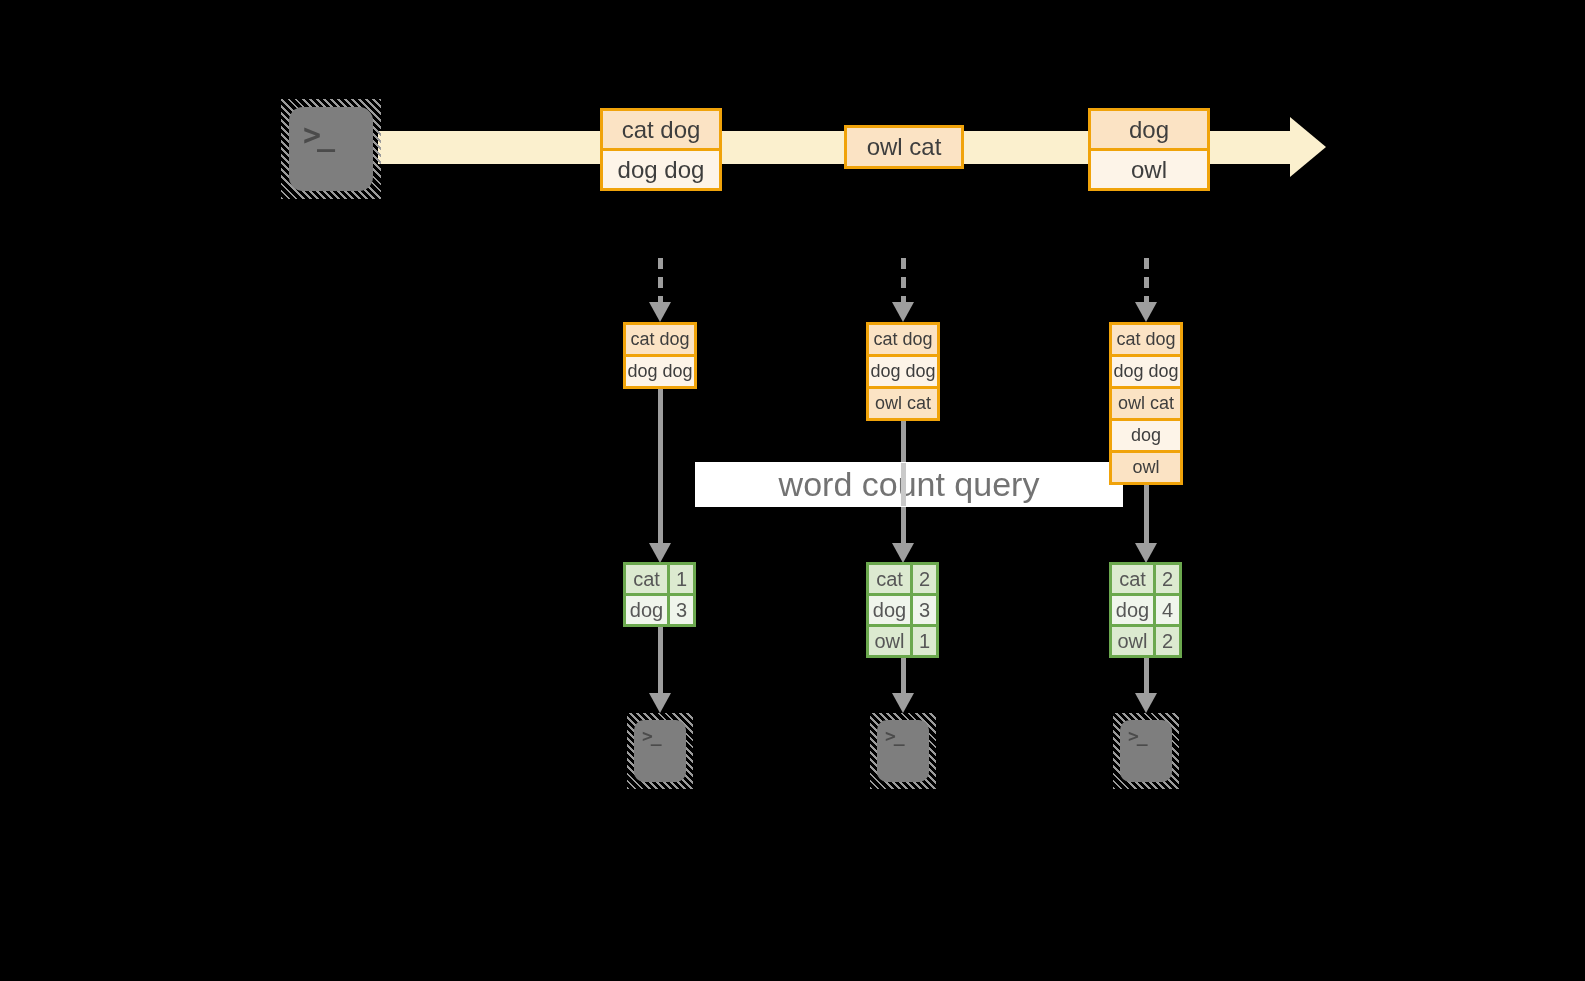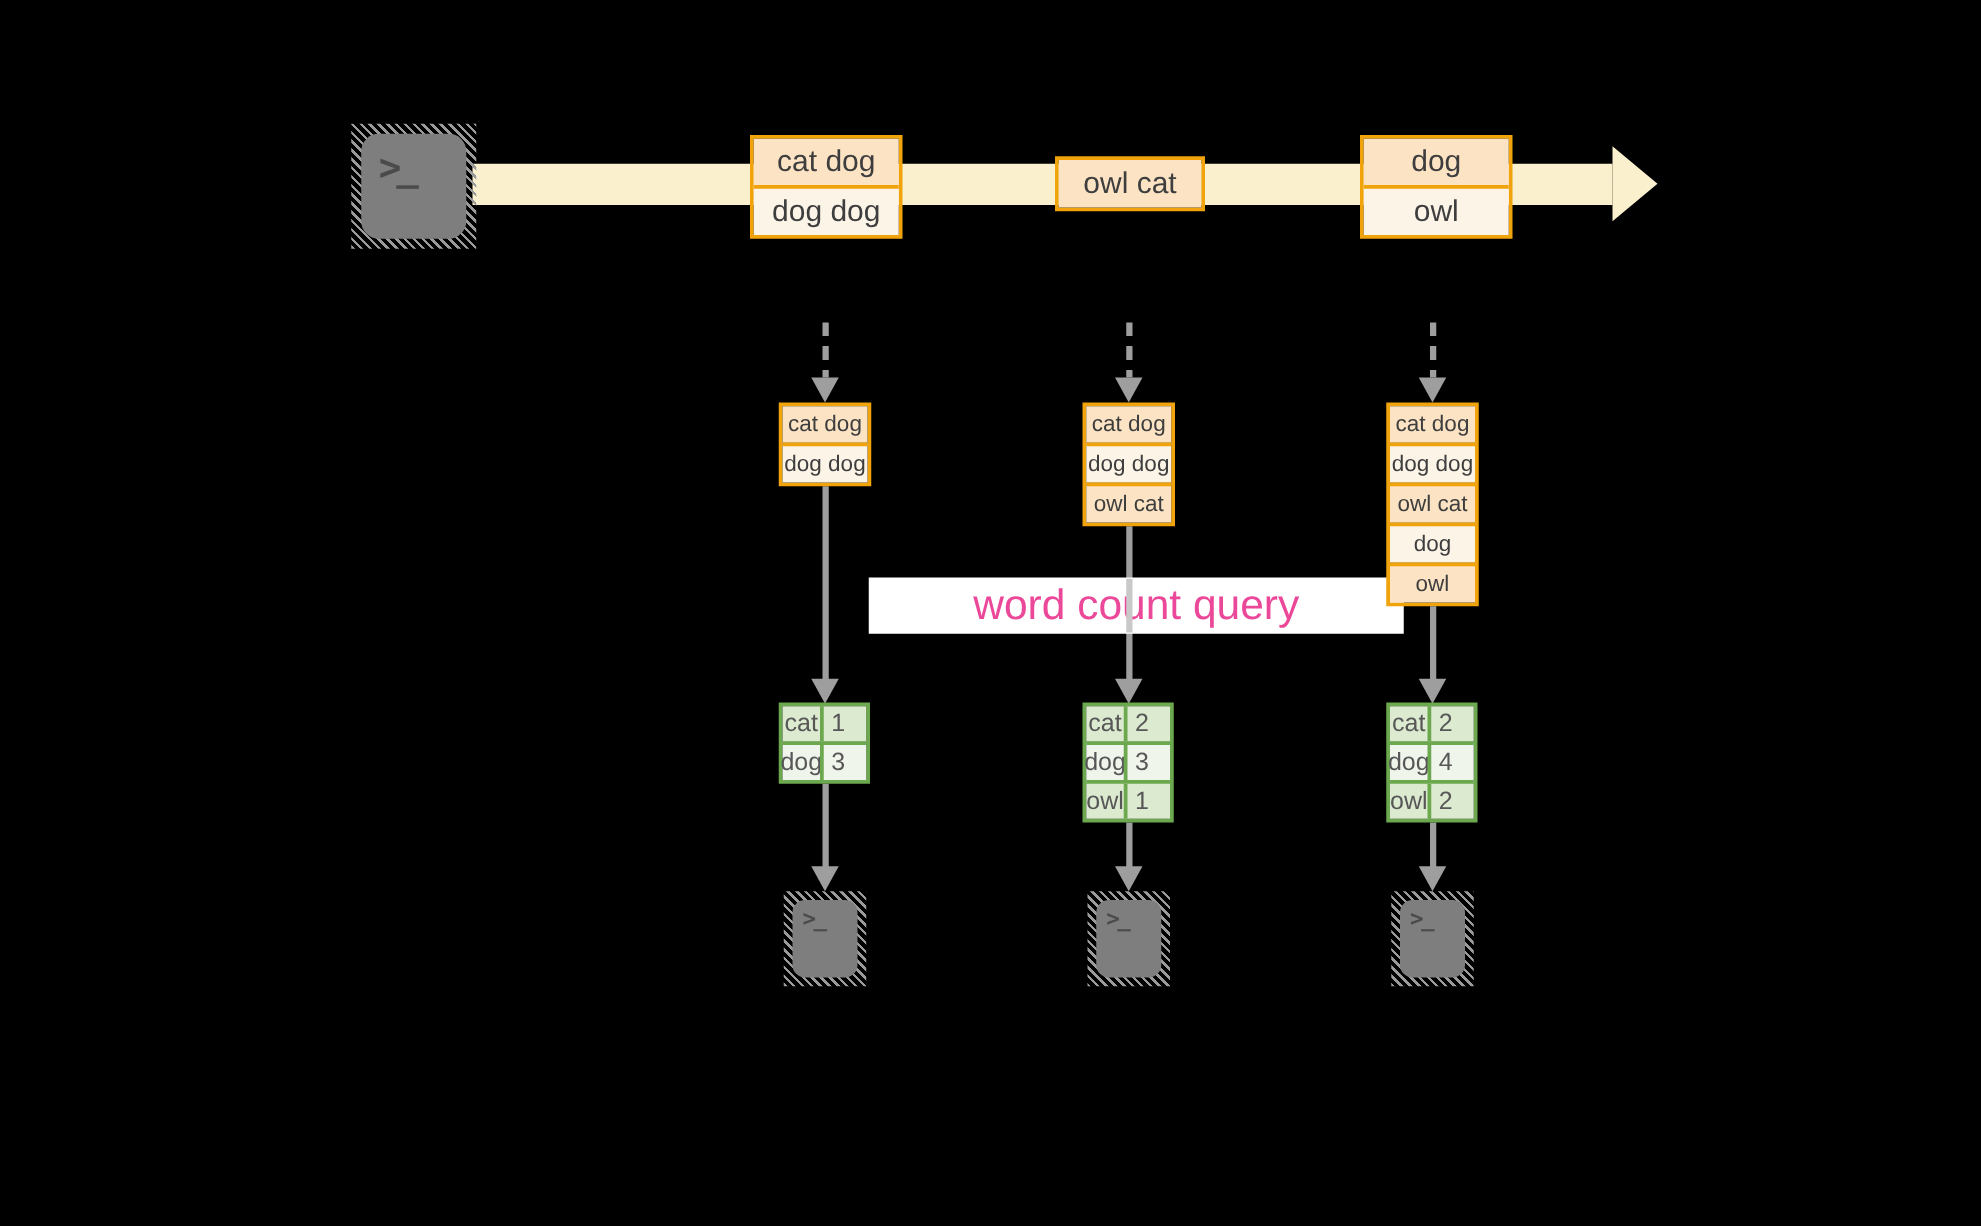--- a/index.html
+++ b/index.html
@@ -34,21 +34,21 @@
     height:29px; display:flex; align-items:center; justify-content:center;
     font-size:18px; color:#3E3E3E;
   }
   .st-row + .st-row { border-top:3px solid #F0A30A; }
 
   
   .gt { border:3px solid #6BA84E; z-index:4; width:67px; }
   .gt-row { display:flex; height:28px; }
   .gt-row + .gt-row { border-top:3px solid #6BA84E; }
   .gt-word {
-    width:30px; display:flex; align-items:center; justify-content:center;
+    width:41px; display:flex; align-items:center; justify-content:center;
     font-size:20px; color:#575757;
   }
   .gt-count {
     width:23px; border-left:3px solid #6BA84E;
     display:flex; align-items:center; justify-content:center;
     font-size:20px; color:#575757;
   }
   .g-dark  { background:#DCEAD0; }
   .g-light { background:#F0F5EC; }
 
@@ -64,21 +64,21 @@
     border-left:11px solid transparent; border-right:11px solid transparent;
     border-top:20px solid #9E9E9E;
   }
   .tri-down.above { z-index:4; }
   .faint-seg { width:5px; background:#C9C9C9; z-index:3; }
 
   
   .query-band {
     background:#FFFFFF; z-index:2;
     display:flex; align-items:center; justify-content:center;
-    font-size:34px; color:#ec4899;
+    font-size:34px; color:#737373;
   }
 
   
   .term {
     z-index:4;
     background:repeating-linear-gradient(45deg,#9B9B9B 0 2px,transparent 2px 5px);
   }
   .term-in {
     position:absolute; inset:8px; background:#7E7E7E; border-radius:14px;
   }

